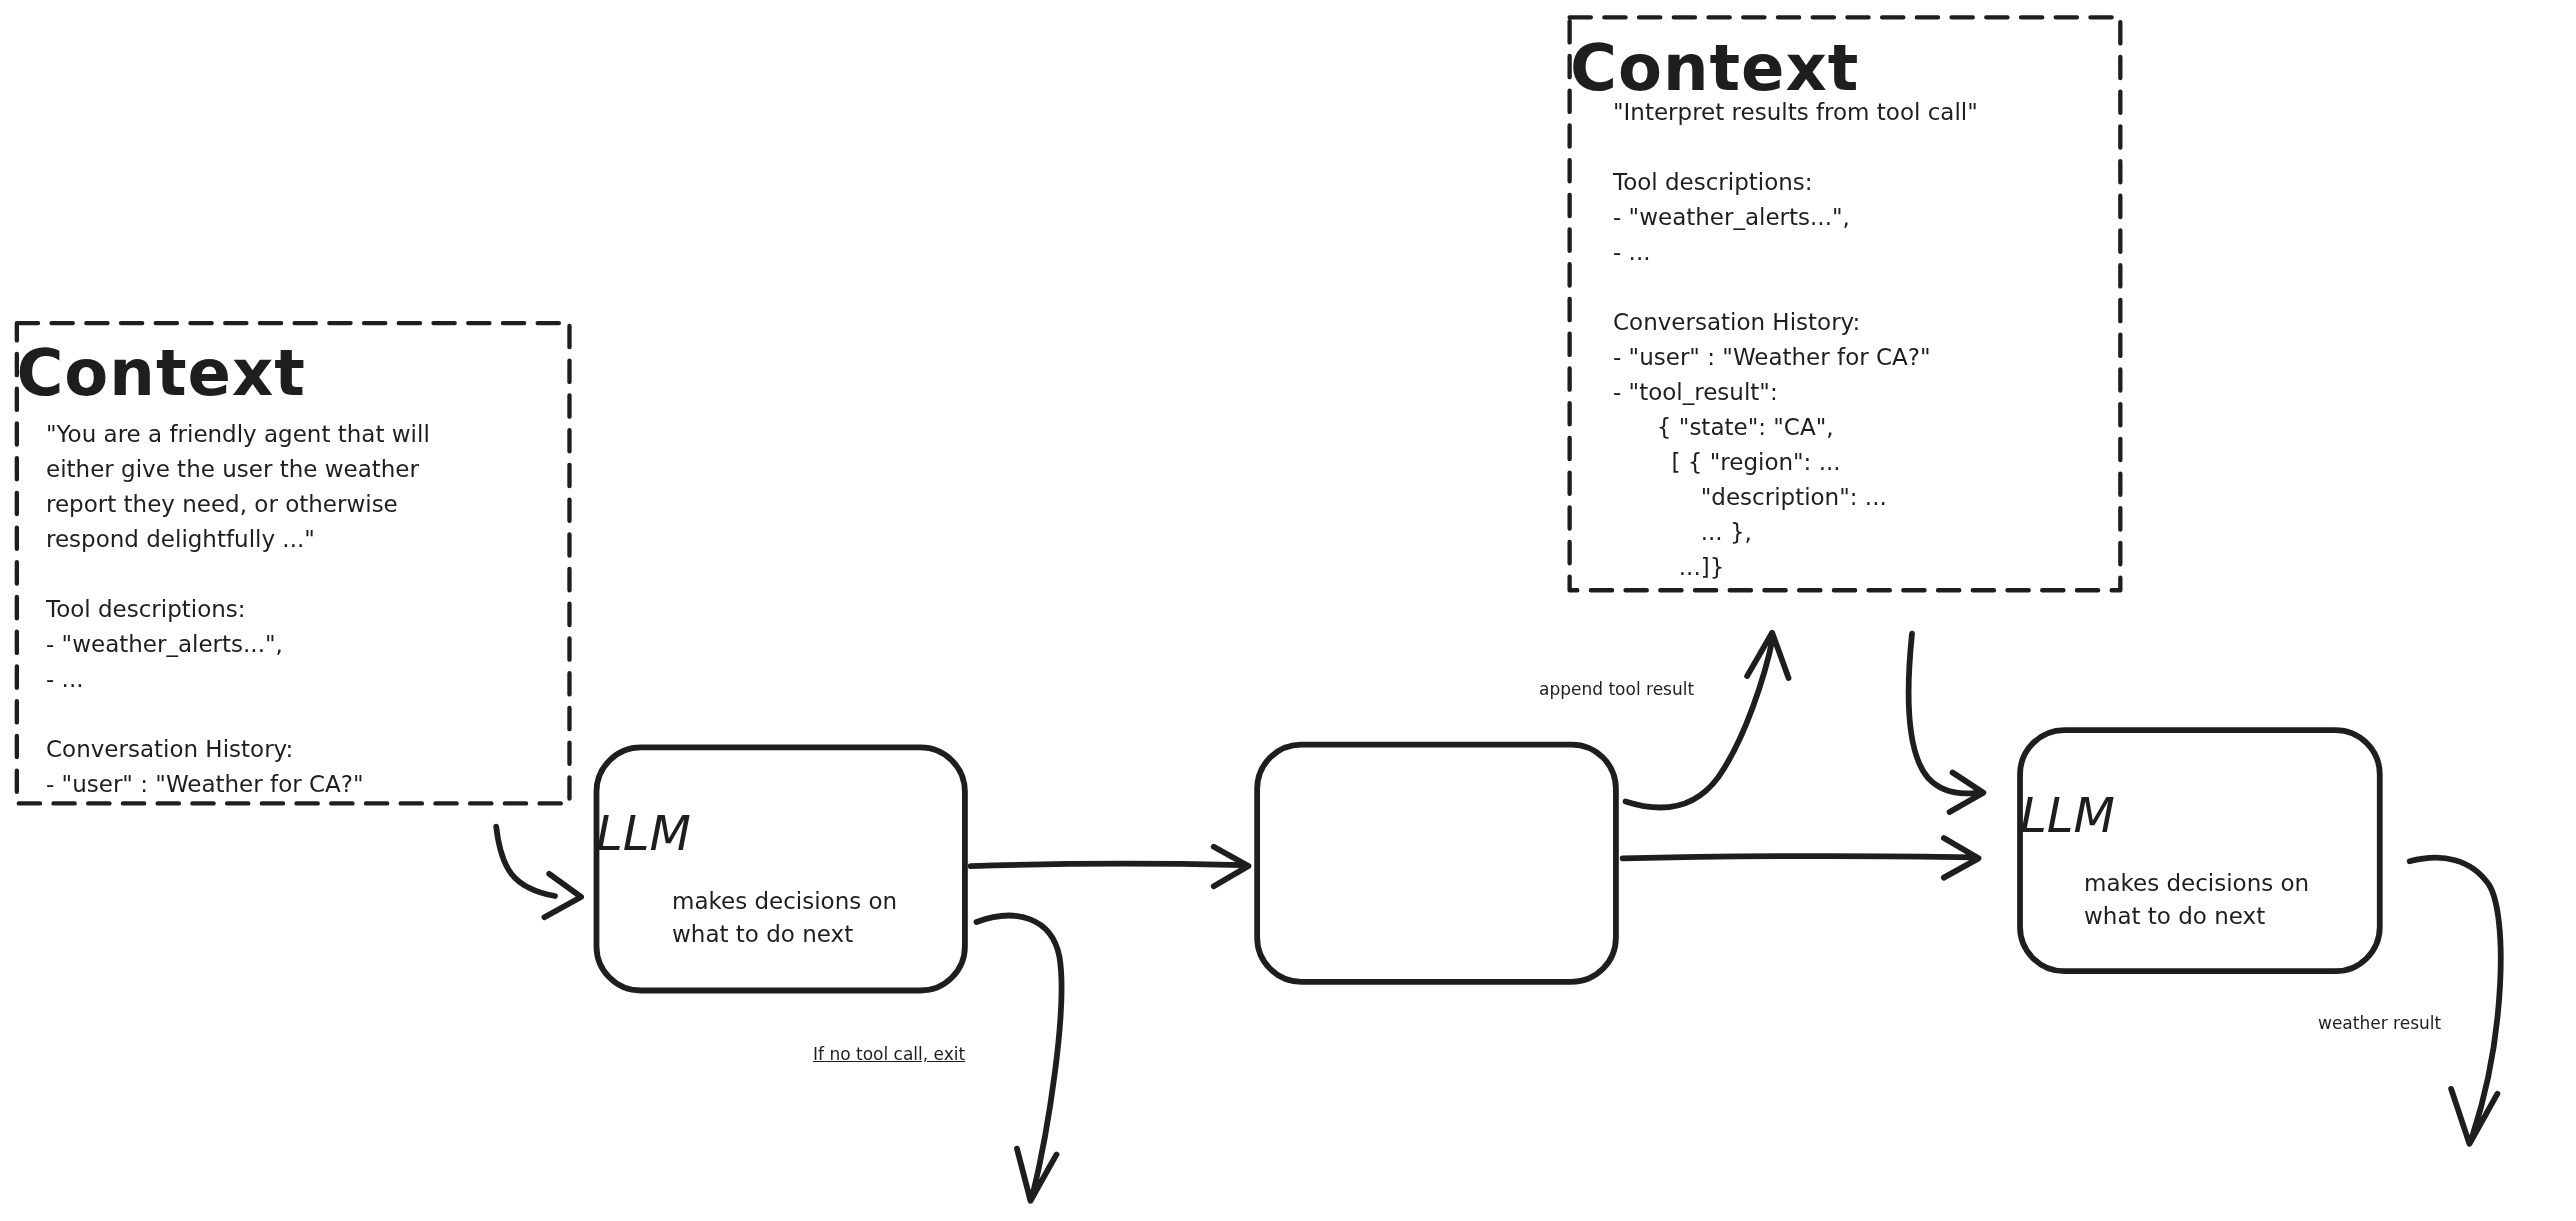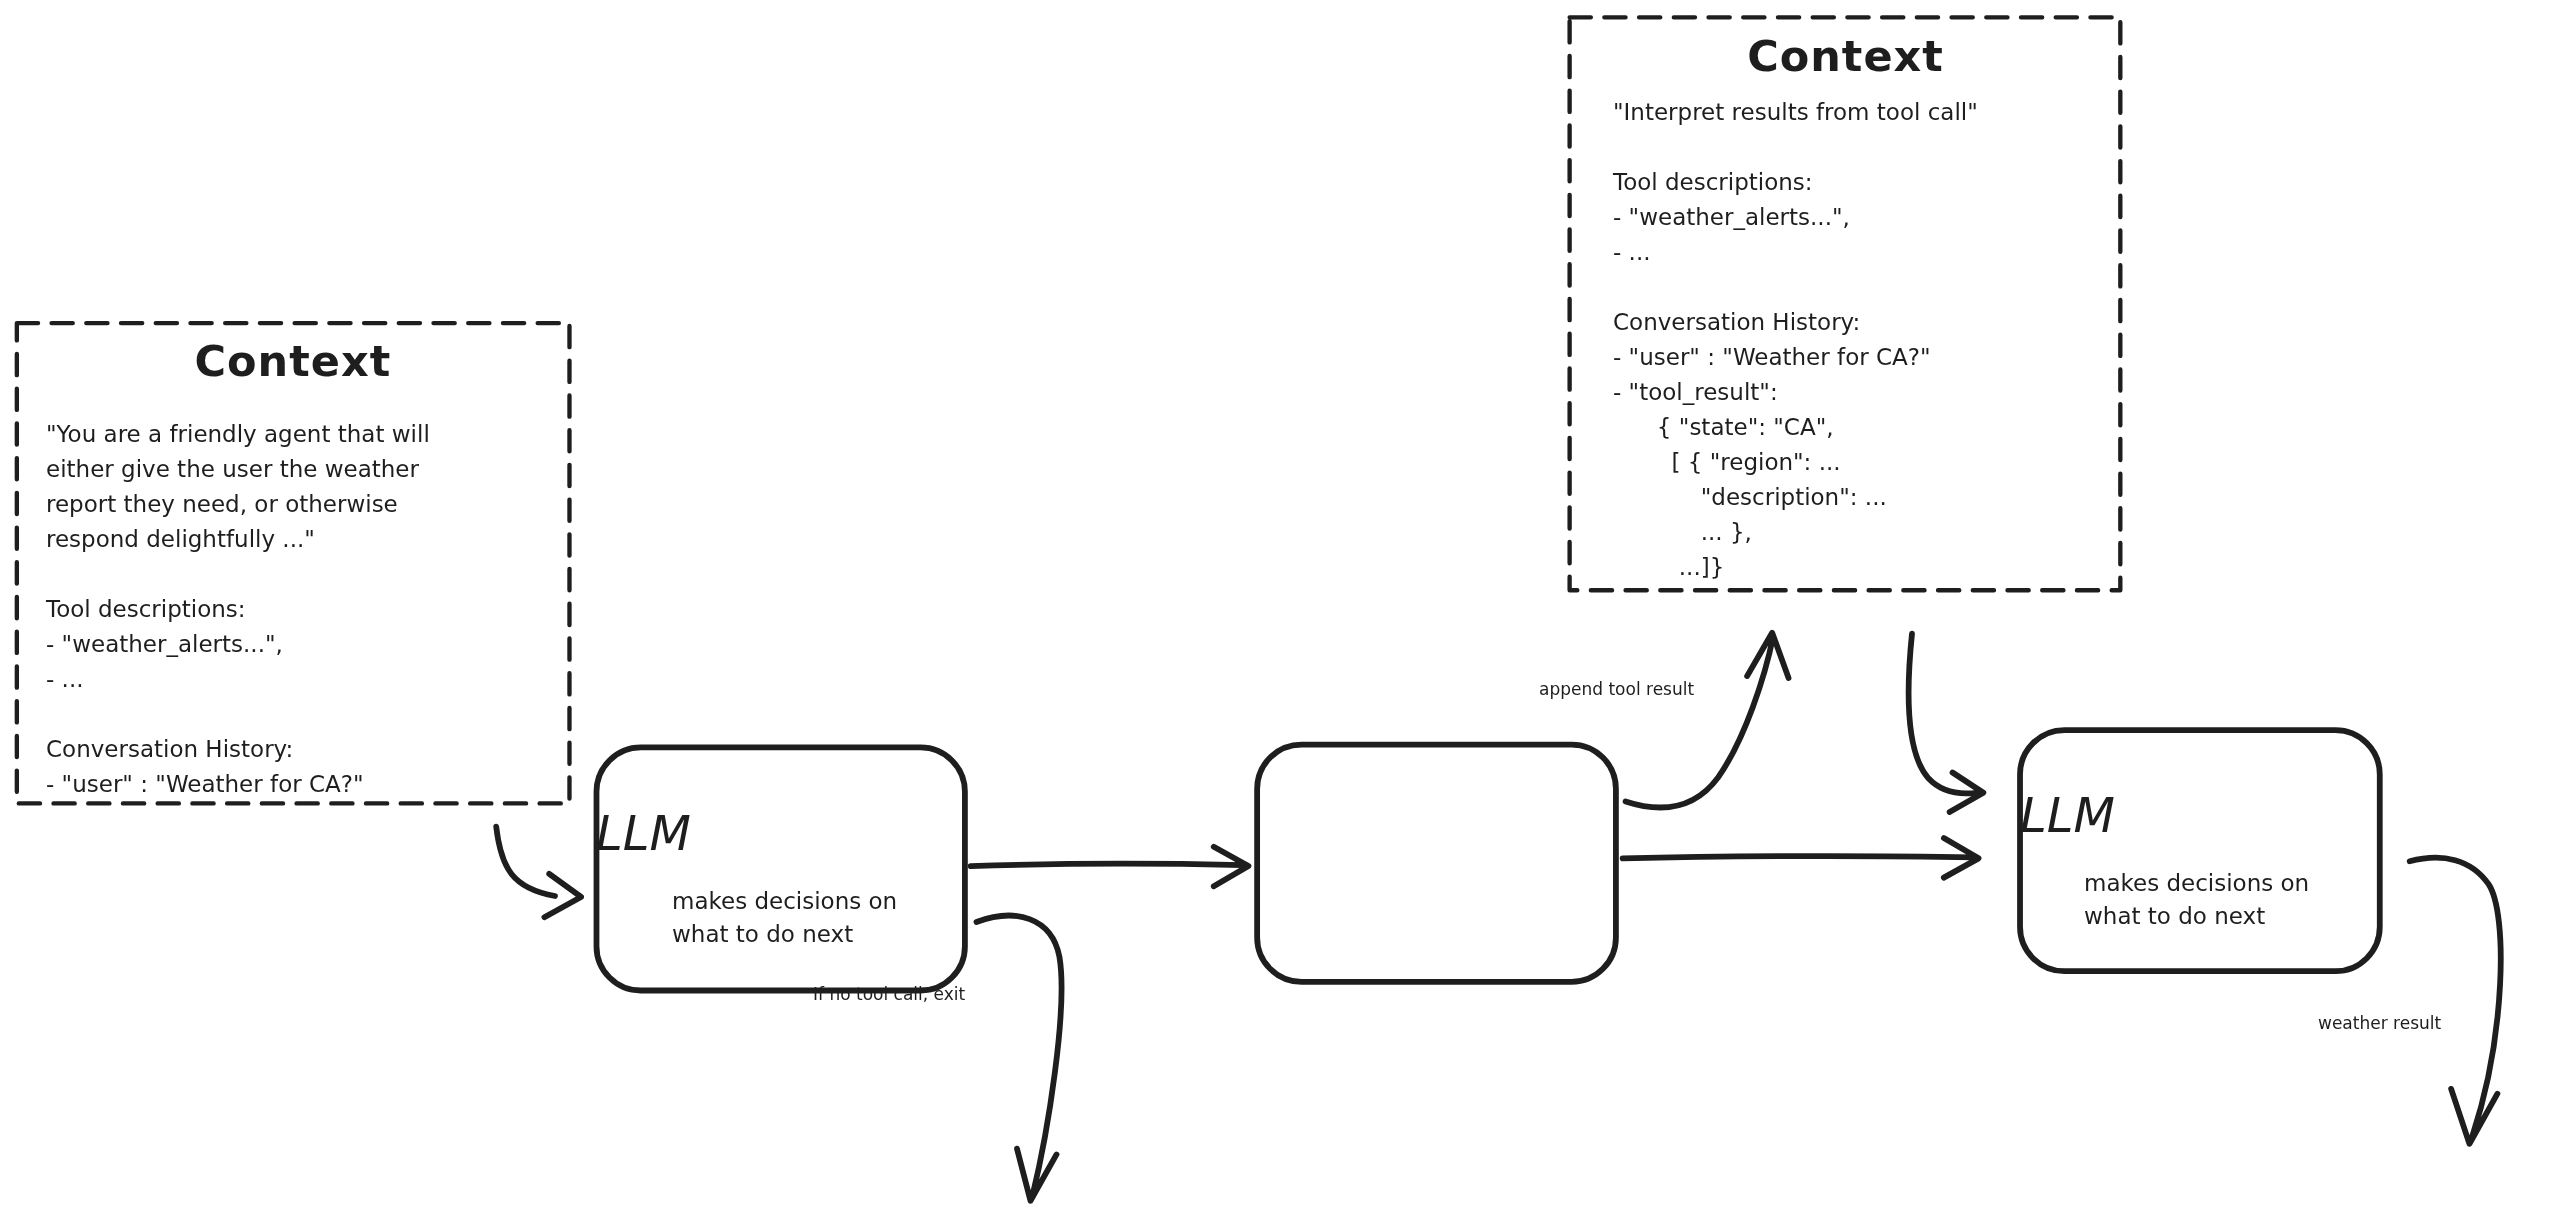--- a/index.html
+++ b/index.html
@@ -14,24 +14,24 @@
     overflow: hidden;
   }
   .canvas svg.wires {
     position: absolute;
     left: 0; top: 0;
     width: 2576px; height: 1221px;
     color: var(--ink);
   }
   .txt { position: absolute; white-space: pre; color: var(--ink); }
   .ctx-title {
-    font-size: 43px;
+    font-size: 64px;
     font-weight: bold;
     letter-spacing: 1px;
-    text-align: center;
+    text-align: left;
   }
   .node-title {
     font-size: 48px;
     font-weight: normal;
   }
   .node-title.italic { font-style: italic; }
   .box-body {
     font-size: 23px;
     line-height: 35px;
   }
@@ -47,21 +47,21 @@
   #ctx1-body   { left: 46px;   top: 417px; }
   #ctx2-title  { left: 1570px; top: 31px;   width: 551px; }
   #ctx2-body   { left: 1613px; top: 95px; }
   #llm1-title  { left: 596px;  top: 805px;  width: 369px; }
   #llm1-sub    { left: 672px;  top: 885px; }
   #tool-title  { left: 1257px; top: 791px;  width: 357px; }
   #tool-sub    { left: 1329px; top: 878px; }
   #llm2-title  { left: 2020px; top: 787px;  width: 360px; }
   #llm2-sub    { left: 2084px; top: 867px; }
   #append-label { left: 1539px; top: 679px; }
-  #exit-label   { left: 813px;  top: 984px; }
+  #exit-label   { left: 813px;  top: 1044px; text-decoration: underline; }
   #return-label { left: 2318px; top: 1013px; }
 </style>
 </head>
 <body>
 
 <div class="canvas">
 
   <svg class="wires" viewBox="0 0 2670 1266" fill="none" stroke="currentColor" stroke-linecap="round" stroke-linejoin="round">
 
     <rect x="17" y="335" width="573" height="498" stroke-width="4.5" stroke-dasharray="22 14"></rect>

